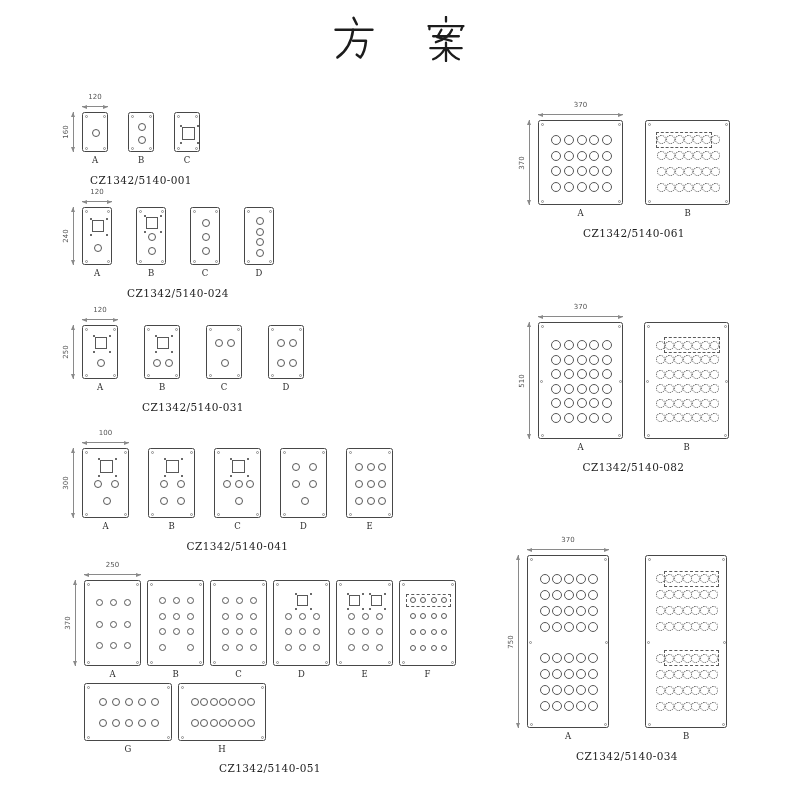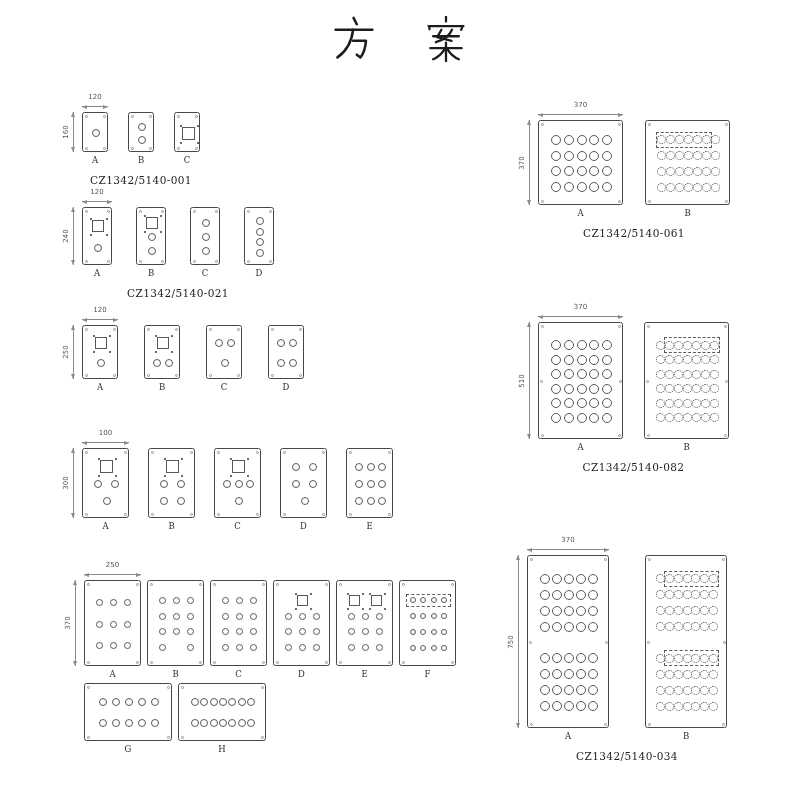--- a/index.html
+++ b/index.html
@@ -171,21 +171,21 @@
               <div class="screw" style="left: 2px; top: 52px;"></div>
               <div class="screw" style="left: 24px; top: 52px;"></div>
               <div class="hole" style="width: 8px; height: 8px; left: 11px; top: 8.905px;"></div>
               <div class="hole" style="width: 8px; height: 8px; left: 11px; top: 19.635px;"></div>
               <div class="hole" style="width: 8px; height: 8px; left: 11px; top: 30.365px;"></div>
               <div class="hole" style="width: 8px; height: 8px; left: 11px; top: 41.095px;"></div>
             </div>
             <div class="panel-letter">D</div>
           </div>
         </div>
-        <div class="group-code">CZ1342/5140-021</div>
+        <div class="group-code">CZ1342/5140-024</div>
         <div class="dim dim-top" style="left: 18px; top: 0px; width: 30px;">
           <div class="dim-lbl-h">120</div>
           <div class="dim-line-h"></div>
           <div class="arr arr-left"></div>
           <div class="arr arr-right"></div>
         </div>
         <div class="dim dim-left" style="left: 0px; top: 17px; height: 58px;">
           <div class="dim-lbl-v">240</div>
           <div class="dim-line-v"></div>
           <div class="arr arr-up"></div>
@@ -246,20 +246,21 @@
               <div class="screw" style="left: 2px; top: 48px;"></div>
               <div class="screw" style="left: 30px; top: 48px;"></div>
               <div class="hole" style="width: 8px; height: 8px; left: 8px; top: 13.01px;"></div>
               <div class="hole" style="width: 8px; height: 8px; left: 20px; top: 13.01px;"></div>
               <div class="hole" style="width: 8px; height: 8px; left: 8px; top: 32.99px;"></div>
               <div class="hole" style="width: 8px; height: 8px; left: 20px; top: 32.99px;"></div>
             </div>
             <div class="panel-letter">D</div>
           </div>
         </div>
+        <div class="group-code">CZ1342/5140-031</div>
         <div class="dim dim-top" style="left: 18px; top: 0px; width: 36px;">
           <div class="dim-lbl-h">120</div>
           <div class="dim-line-h"></div>
           <div class="arr arr-left"></div>
           <div class="arr arr-right"></div>
         </div>
         <div class="dim dim-left" style="left: 0px; top: 17px; height: 54px;">
           <div class="dim-lbl-v">250</div>
           <div class="dim-line-v"></div>
           <div class="arr arr-up"></div>
@@ -350,20 +351,21 @@
               <div class="hole" style="width: 8px; height: 8px; left: 7.90667px; top: 31px;"></div>
               <div class="hole" style="width: 8px; height: 8px; left: 19.5px; top: 31px;"></div>
               <div class="hole" style="width: 8px; height: 8px; left: 31.0933px; top: 31px;"></div>
               <div class="hole" style="width: 8px; height: 8px; left: 7.90667px; top: 48.2667px;"></div>
               <div class="hole" style="width: 8px; height: 8px; left: 19.5px; top: 48.2667px;"></div>
               <div class="hole" style="width: 8px; height: 8px; left: 31.0933px; top: 48.2667px;"></div>
             </div>
             <div class="panel-letter">E</div>
           </div>
         </div>
+        <div class="group-code">CZ1342/5140-041</div>
         <div class="dim dim-top" style="left: 18px; top: 0px; width: 47px;">
           <div class="dim-lbl-h">100</div>
           <div class="dim-line-h"></div>
           <div class="arr arr-left"></div>
           <div class="arr arr-right"></div>
         </div>
         <div class="dim dim-left" style="left: 0px; top: 17px; height: 70px;">
           <div class="dim-lbl-v">300</div>
           <div class="dim-line-v"></div>
           <div class="arr arr-up"></div>
@@ -549,20 +551,21 @@
               <div class="hole" style="width: 8px; height: 8px; left: 21.3943px; top: 35.73px;"></div>
               <div class="hole" style="width: 8px; height: 8px; left: 30.6971px; top: 35.73px;"></div>
               <div class="hole" style="width: 8px; height: 8px; left: 40px; top: 35.73px;"></div>
               <div class="hole" style="width: 8px; height: 8px; left: 49.3029px; top: 35.73px;"></div>
               <div class="hole" style="width: 8px; height: 8px; left: 58.6057px; top: 35.73px;"></div>
               <div class="hole" style="width: 8px; height: 8px; left: 67.9086px; top: 35.73px;"></div>
             </div>
             <div class="panel-letter">H</div>
           </div>
         </div>
+        <div class="group-code">CZ1342/5140-051</div>
         <div class="dim dim-top" style="left: 18px; top: 0px; width: 57px;">
           <div class="dim-lbl-h">250</div>
           <div class="dim-line-h"></div>
           <div class="arr arr-left"></div>
           <div class="arr arr-right"></div>
         </div>
         <div class="dim dim-left" style="left: 0px; top: 17px; height: 86px;">
           <div class="dim-lbl-v">370</div>
           <div class="dim-line-v"></div>
           <div class="arr arr-up"></div>

